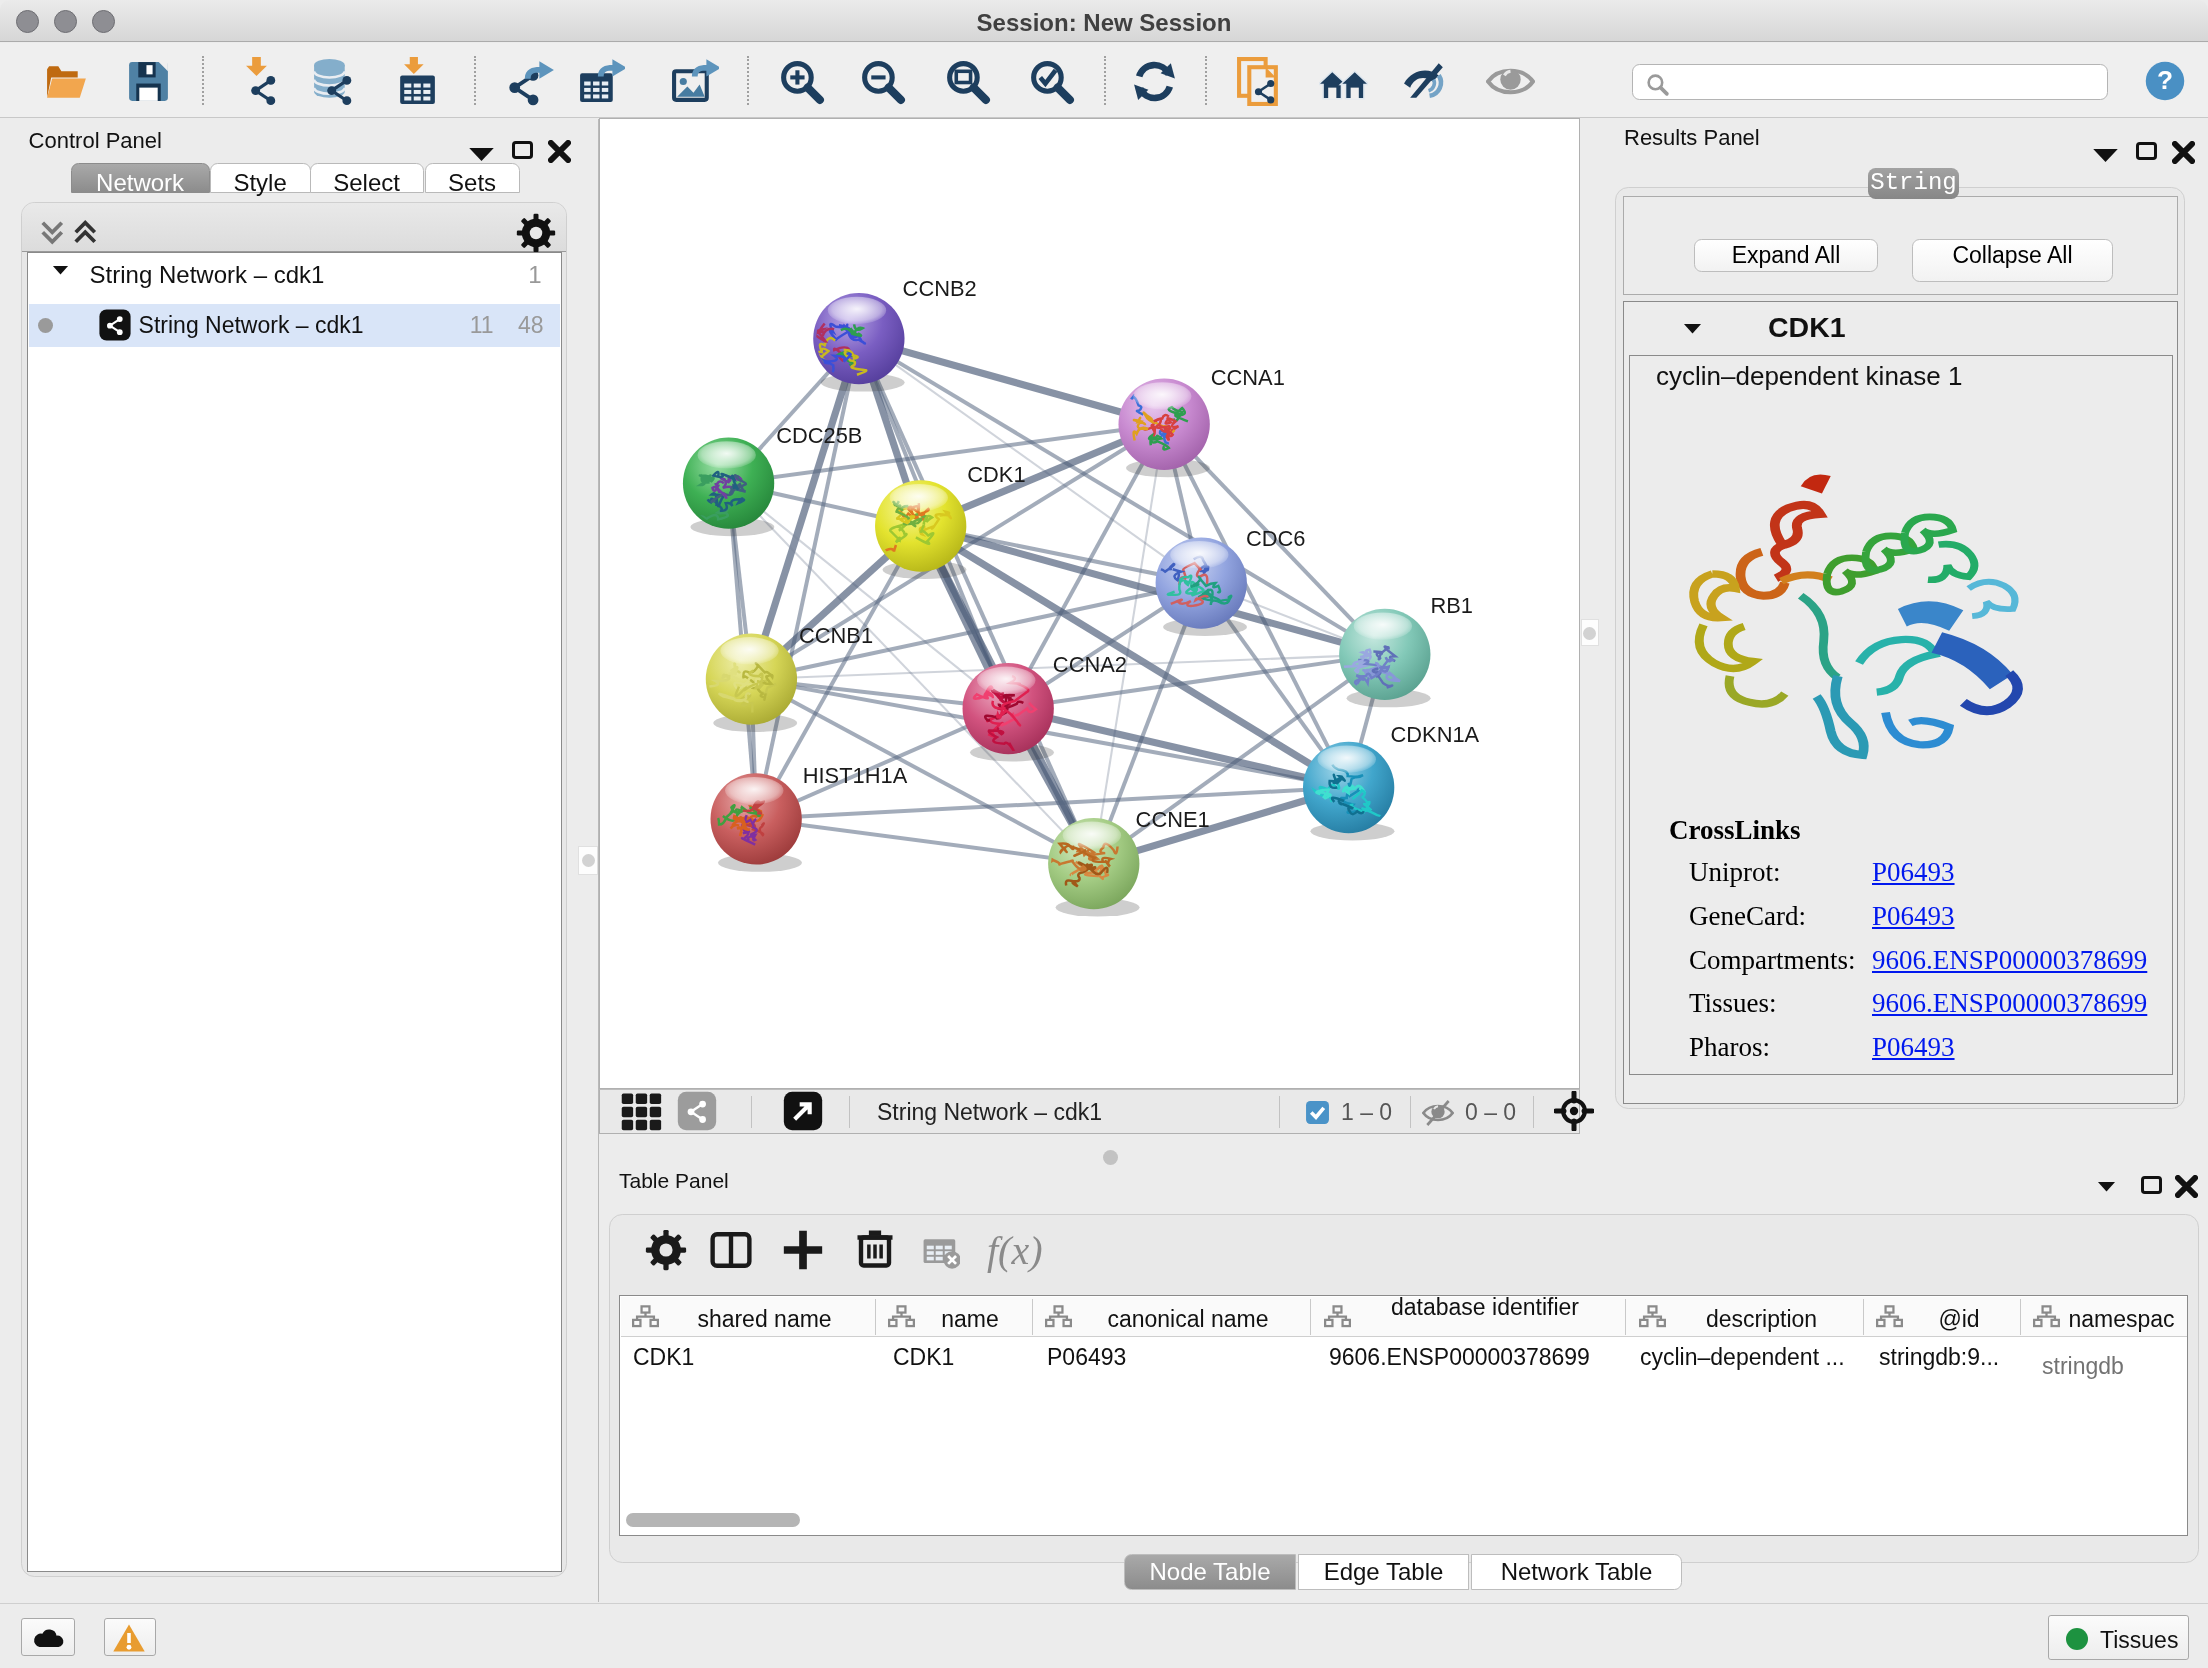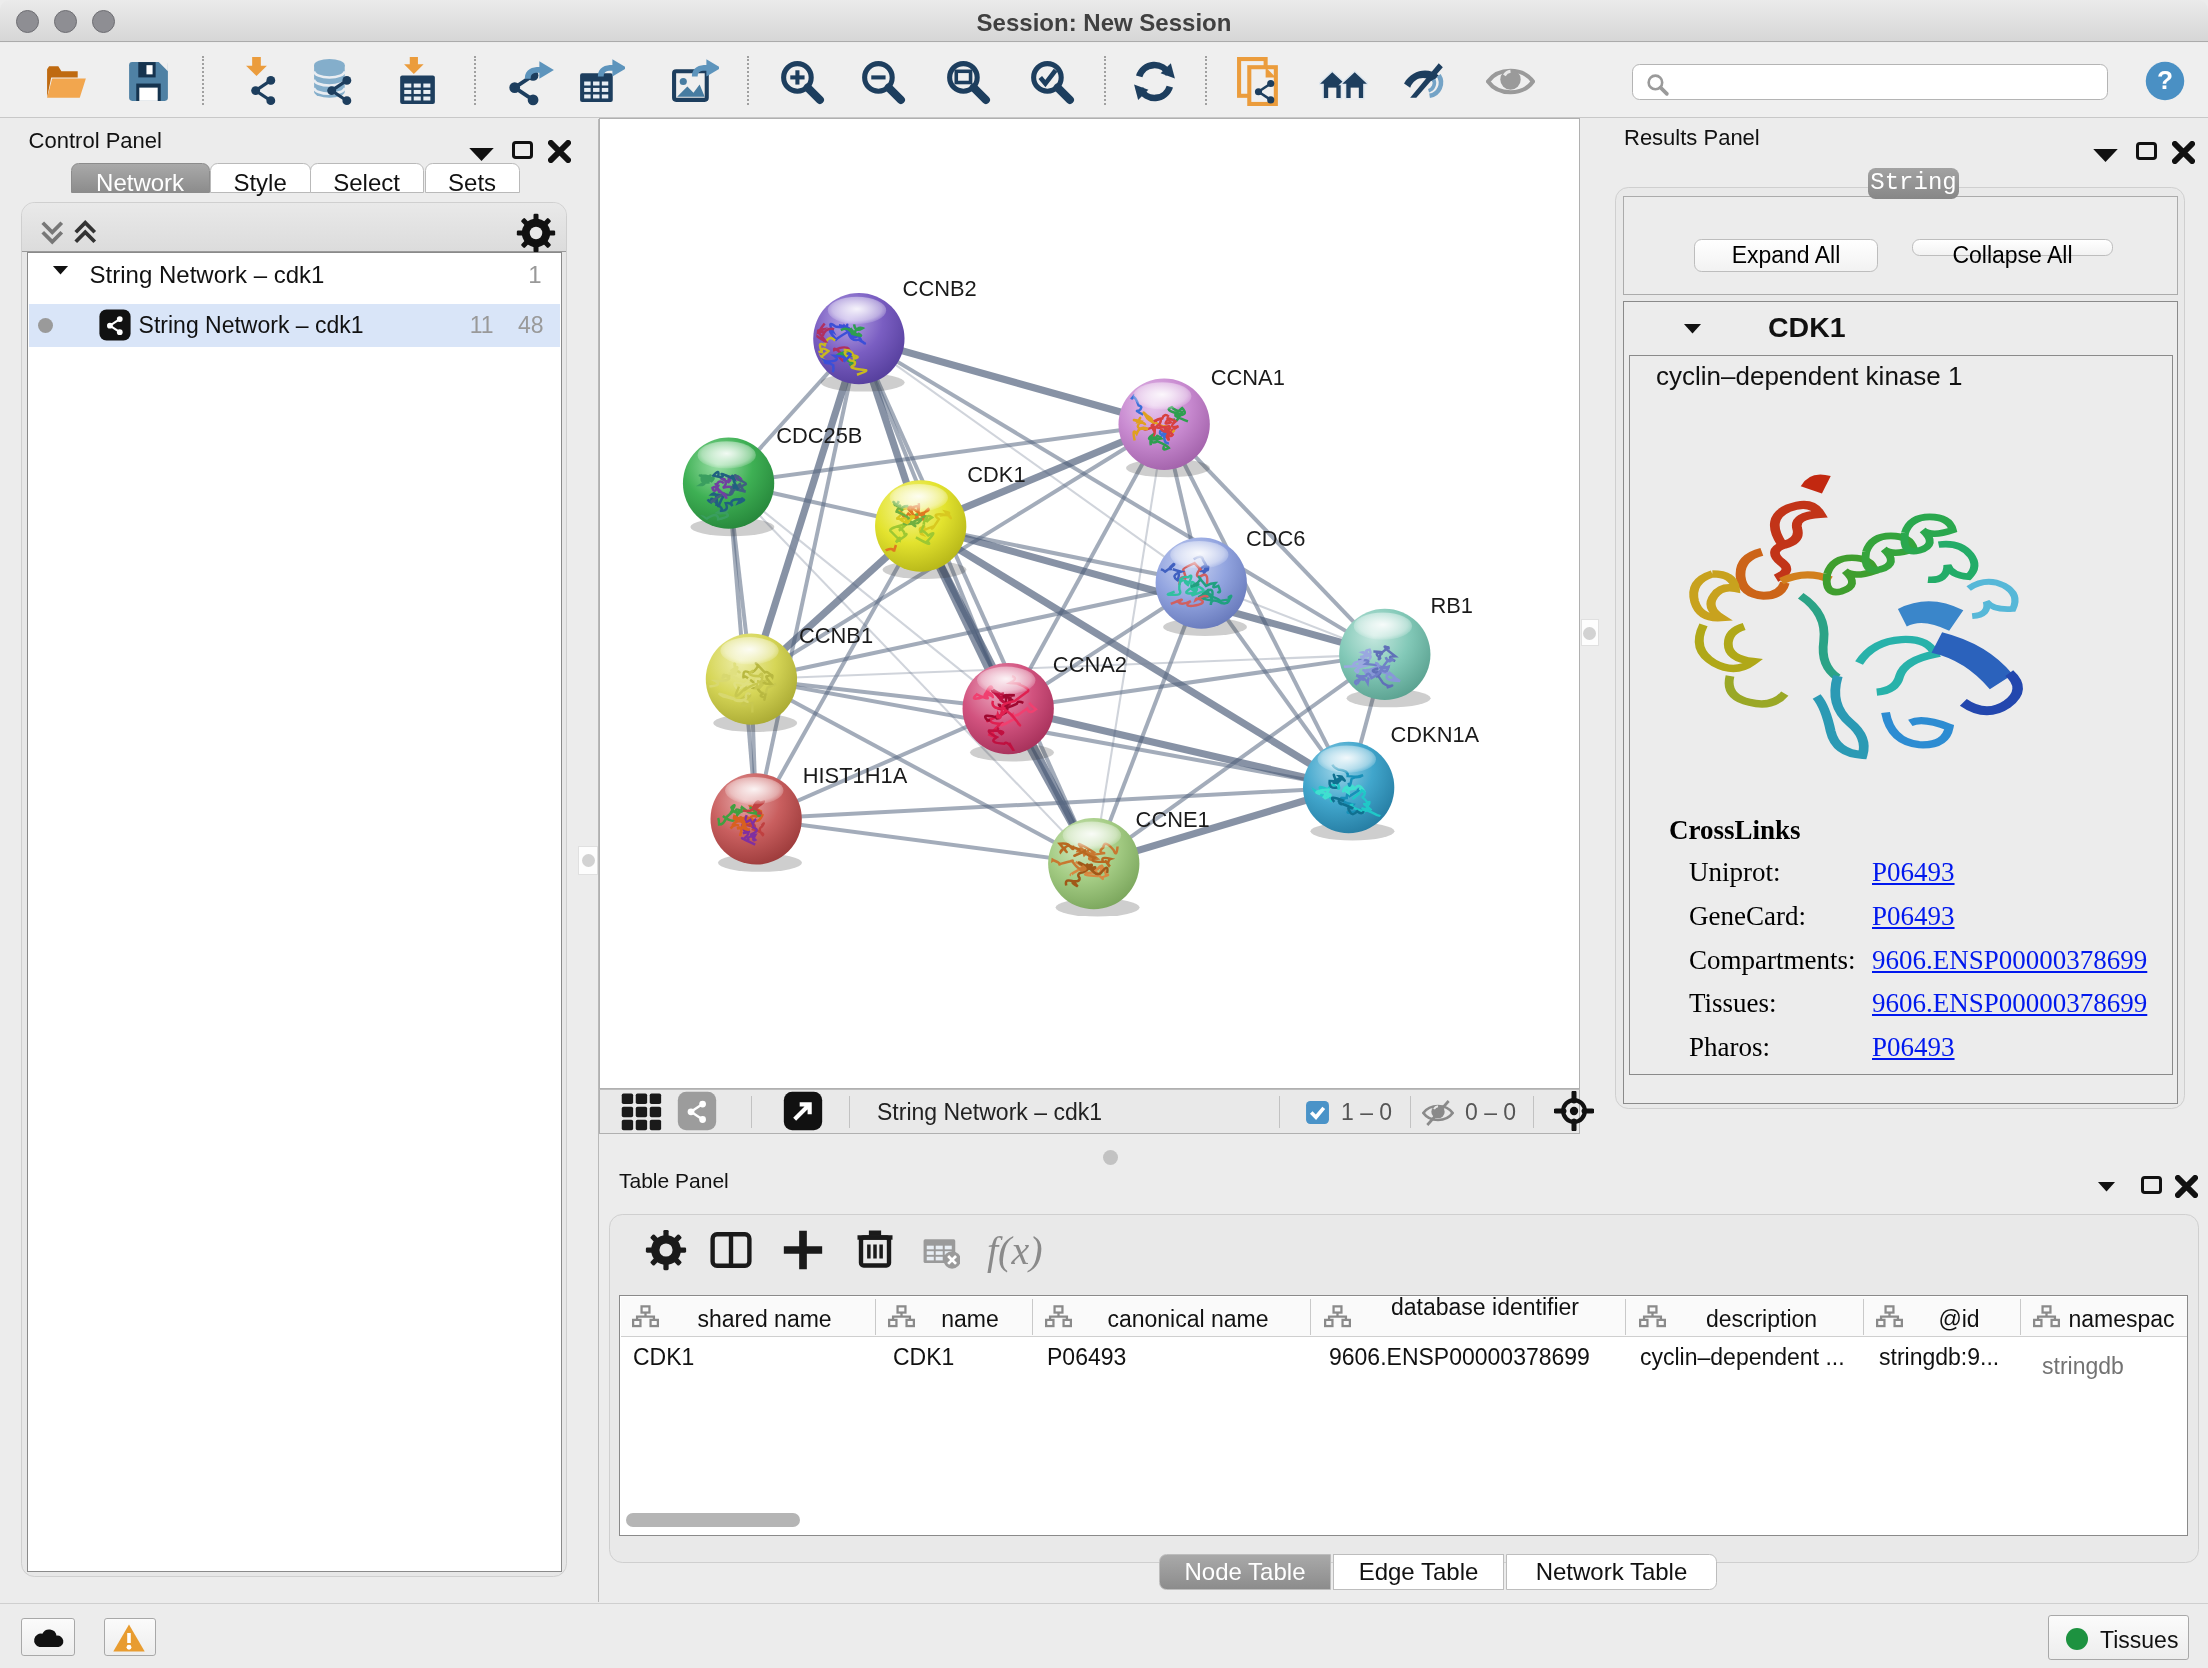--- a/index.html
+++ b/index.html
@@ -29,21 +29,21 @@
   border:1px solid #b0b0b0; border-top:1px solid #bcbcbc; }
 .results { left:1582px; top:119px; width:627px; height:1022px; }
 .stringtab { z-index:6; background:linear-gradient(#a2a2a2,#878787); color:#fff; border-radius:7.6px;
   font-size:24px; text-align:center;font-family:Liberation Mono, monospace; }
 .btn { background:linear-gradient(#ffffff,#f2f2f2); border:1.9px solid #bdbdbd; border-radius:7.6px;
   font-size:23px; color:#000; text-align:center; }
 .serif { font-family:"Liberation Serif", serif; }
 .link { color:#0018ee; text-decoration:underline; }
 .tablepanel { left:599px; top:1134px; width:1609px; height:468px; background:#ececec; }
 .tabbar-btn { height:36px; font-size:24px; text-align:center; line-height:34px; background:#fff;
-  border:1px solid #bdbdbd; color:#111;margin-left:35px; }
+  border:1px solid #bdbdbd; color:#111; }
 .statusbar { left:0; top:1603px; width:2208px; height:66px; background:#ececec; border-top:1px solid #cfcfcf; }
 .statbtn { background:linear-gradient(#fbfbfb,#ededed); border:1.9px solid #a8a8a8; border-radius:2.9px; }
 </style></head>
 <body>
 <div class="abs titlebar">
     <div class="abs tl" style="left:16px"></div>
     <div class="abs tl" style="left:54px"></div>
     <div class="abs tl" style="left:92px"></div>
     <div class="abs title">Session: New Session</div>
   </div>
@@ -710,21 +710,21 @@
       <path d="M1 2 L27 2 L14 16 Z" fill="#111"></path>
     </svg>
     <div class="abs" style="left:554px;top:23px;width:21px;height:18px;border:3.3px solid #111;border-radius:3.8px"></div>
     <svg class="abs" style="left:590px;top:22px" width="23" height="23" viewBox="0 0 24 24">
       <path d="M3 3 L21 21 M21 3 L3 21" stroke="#111" stroke-width="6" stroke-linecap="round"></path>
     </svg>
     <div class="abs roundbox" style="left:33px;top:68px;width:570px;height:922px;background:#e9e9e9"></div>
     <div class="abs stringtab" style="left:286px;top:49px;width:91px;height:31px;line-height:30px">String</div>
     <div class="abs" style="left:41px;top:77px;width:555px;height:99px;background:#ececec;border:1.9px solid #ababab"></div>
     <div class="abs btn" style="left:112px;top:120px;width:184px;height:33px;line-height:30px">Expand All</div>
-    <div class="abs btn" style="left:330px;top:120px;width:201px;height:17px;line-height:30px">Collapse All</div>
+    <div class="abs btn" style="left:330px;top:120px;width:201px;height:43px;line-height:30px">Collapse All</div>
     <div class="abs" style="left:41px;top:182px;width:555px;height:803px;background:#ececec;border:1.9px solid #8a8a8a"></div>
     <svg class="abs" style="left:101px;top:203px" width="19" height="13.3" viewBox="0 0 20 14">
       <path d="M1 2 L19 2 L10 12 Z" fill="#111"></path>
     </svg>
     <div class="abs" style="left:186px;top:192px;font-size:28.5px;font-weight:bold;color:#111">CDK1</div>
     <div class="abs" style="left:47px;top:236px;width:544px;height:720px;background:#ececec;border:1.9px solid #8a8a8a"></div>
     <div class="abs" style="left:74px;top:242px;font-size:26px;color:#111">cyclin–dependent kinase 1</div>
     <div class="abs serif" style="left:87px;top:696px;font-size:27px;font-weight:bold;color:#000">CrossLinks</div>
     <div class="abs serif" style="left:107px;top:738px;font-size:27px;color:#000">Uniprot:</div>
     <div class="abs serif link" style="left:290px;top:738px;font-size:27px">P06493</div>

